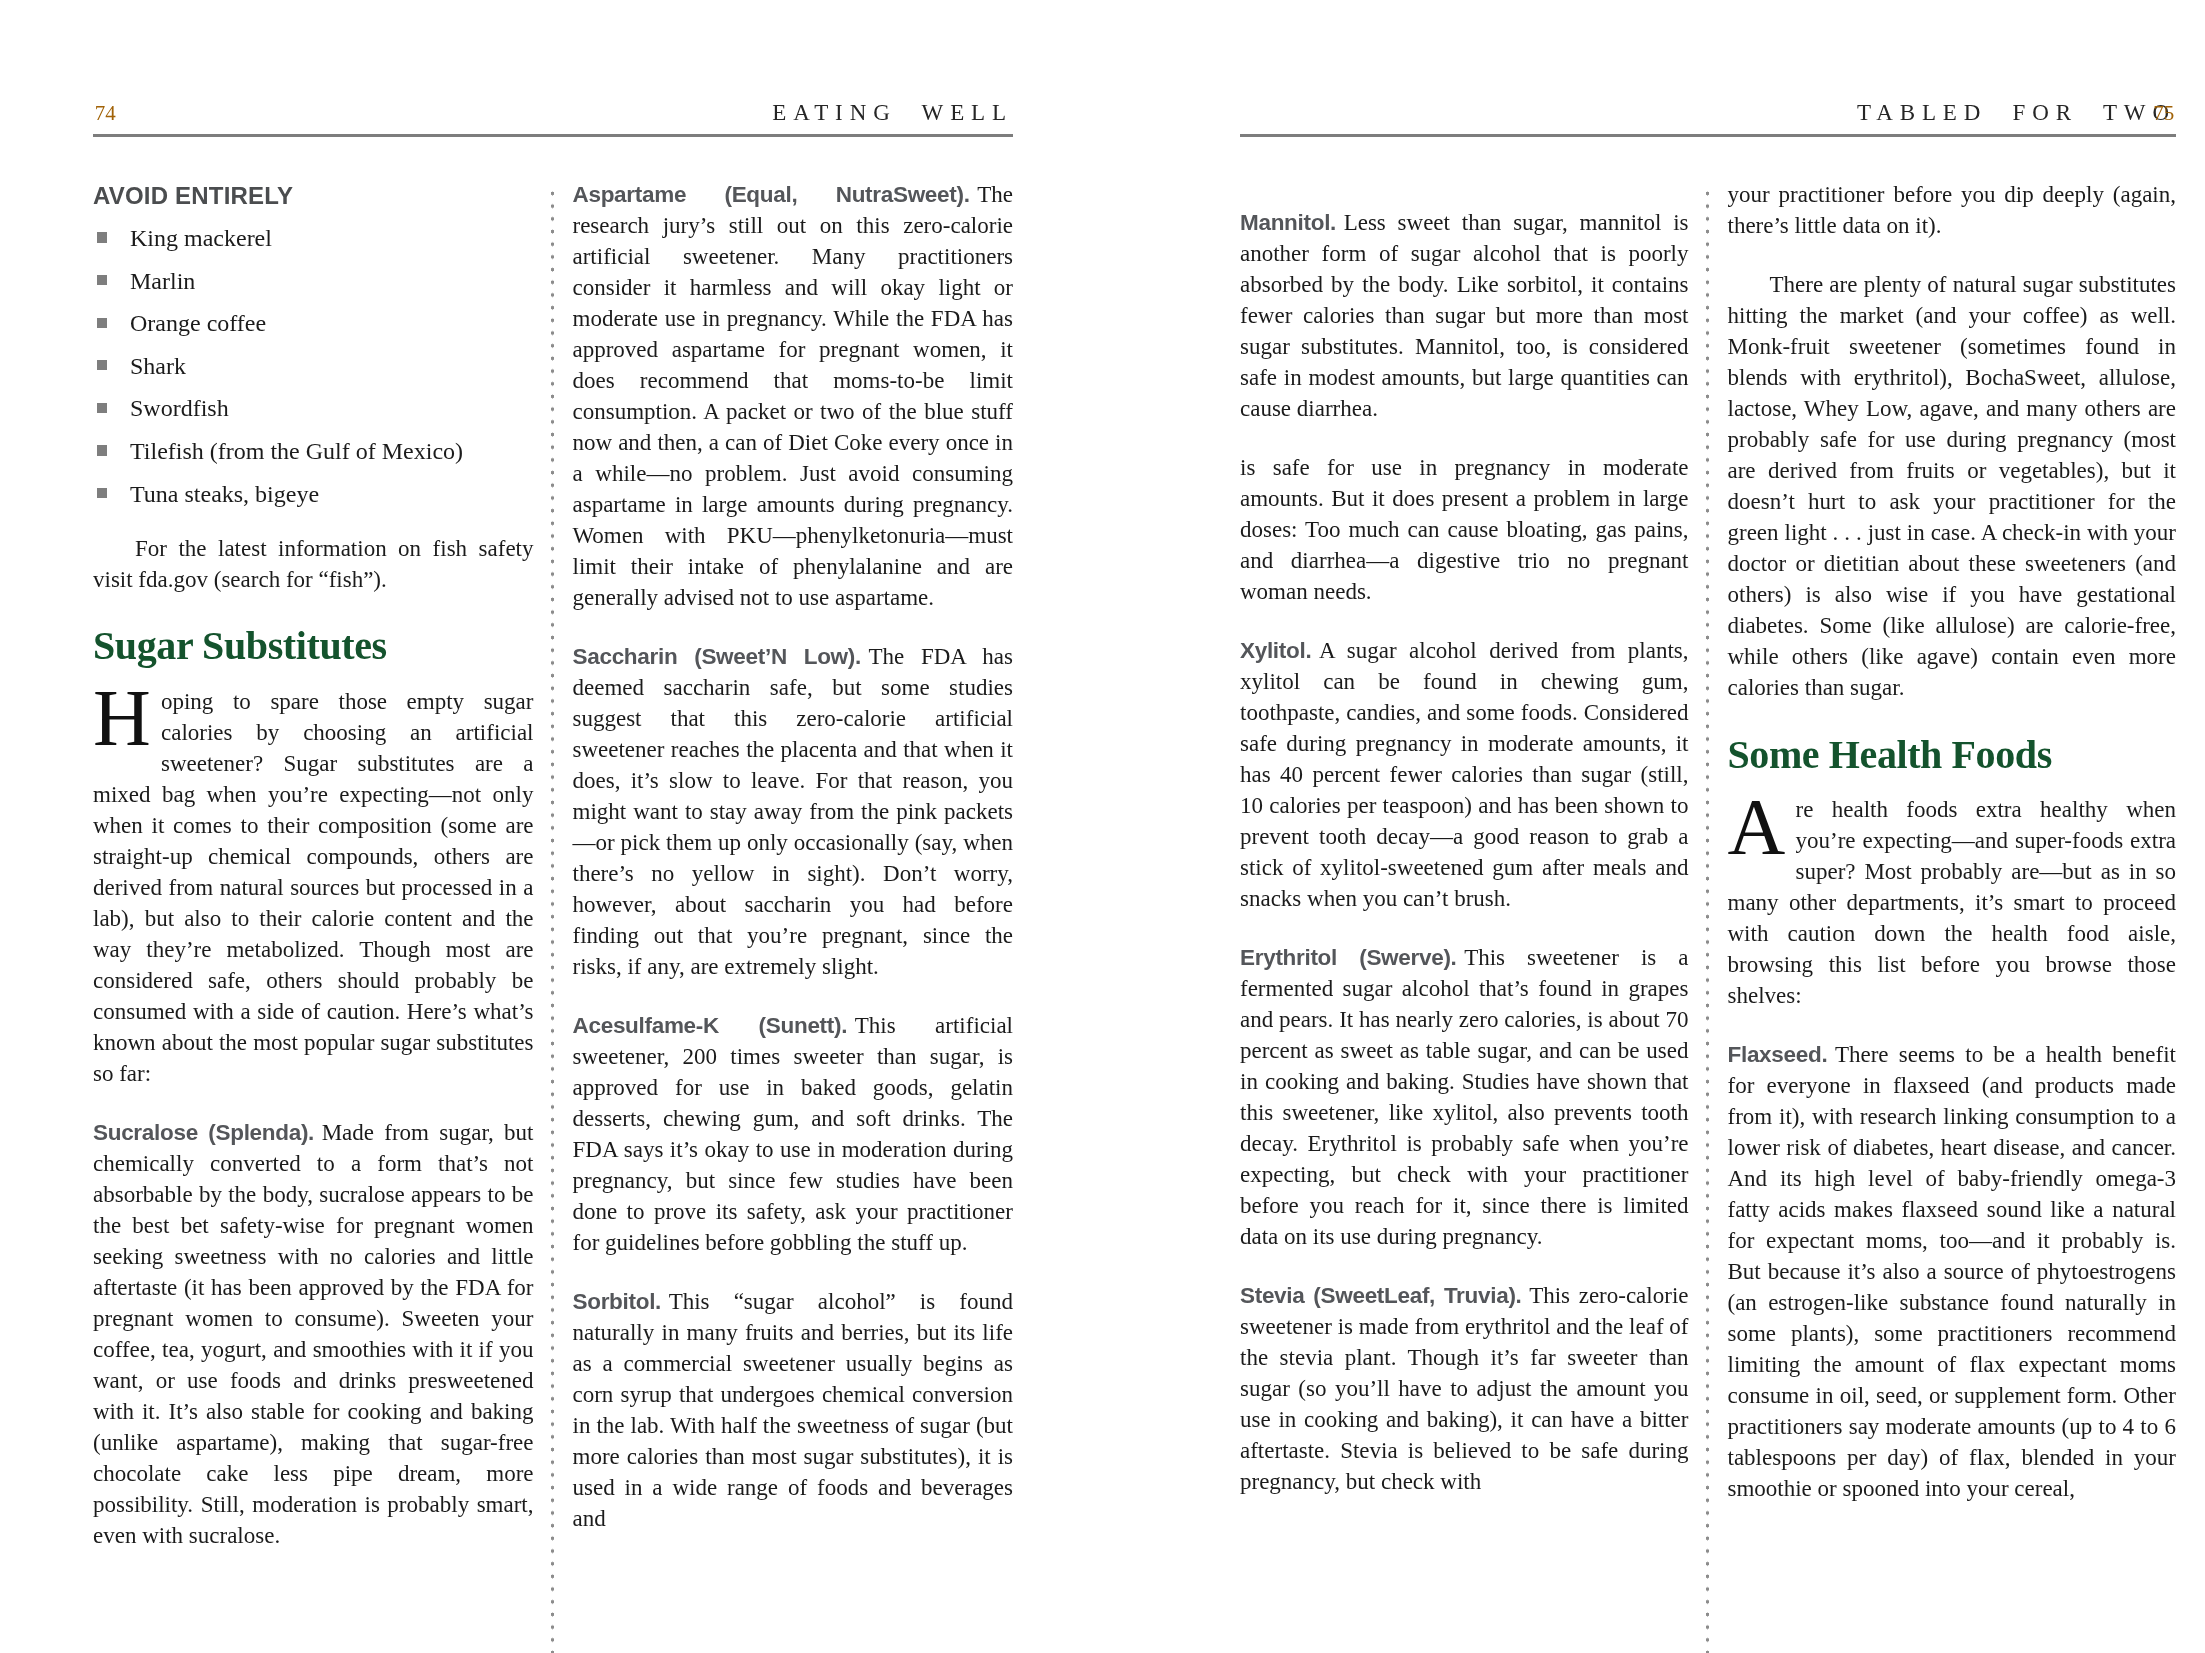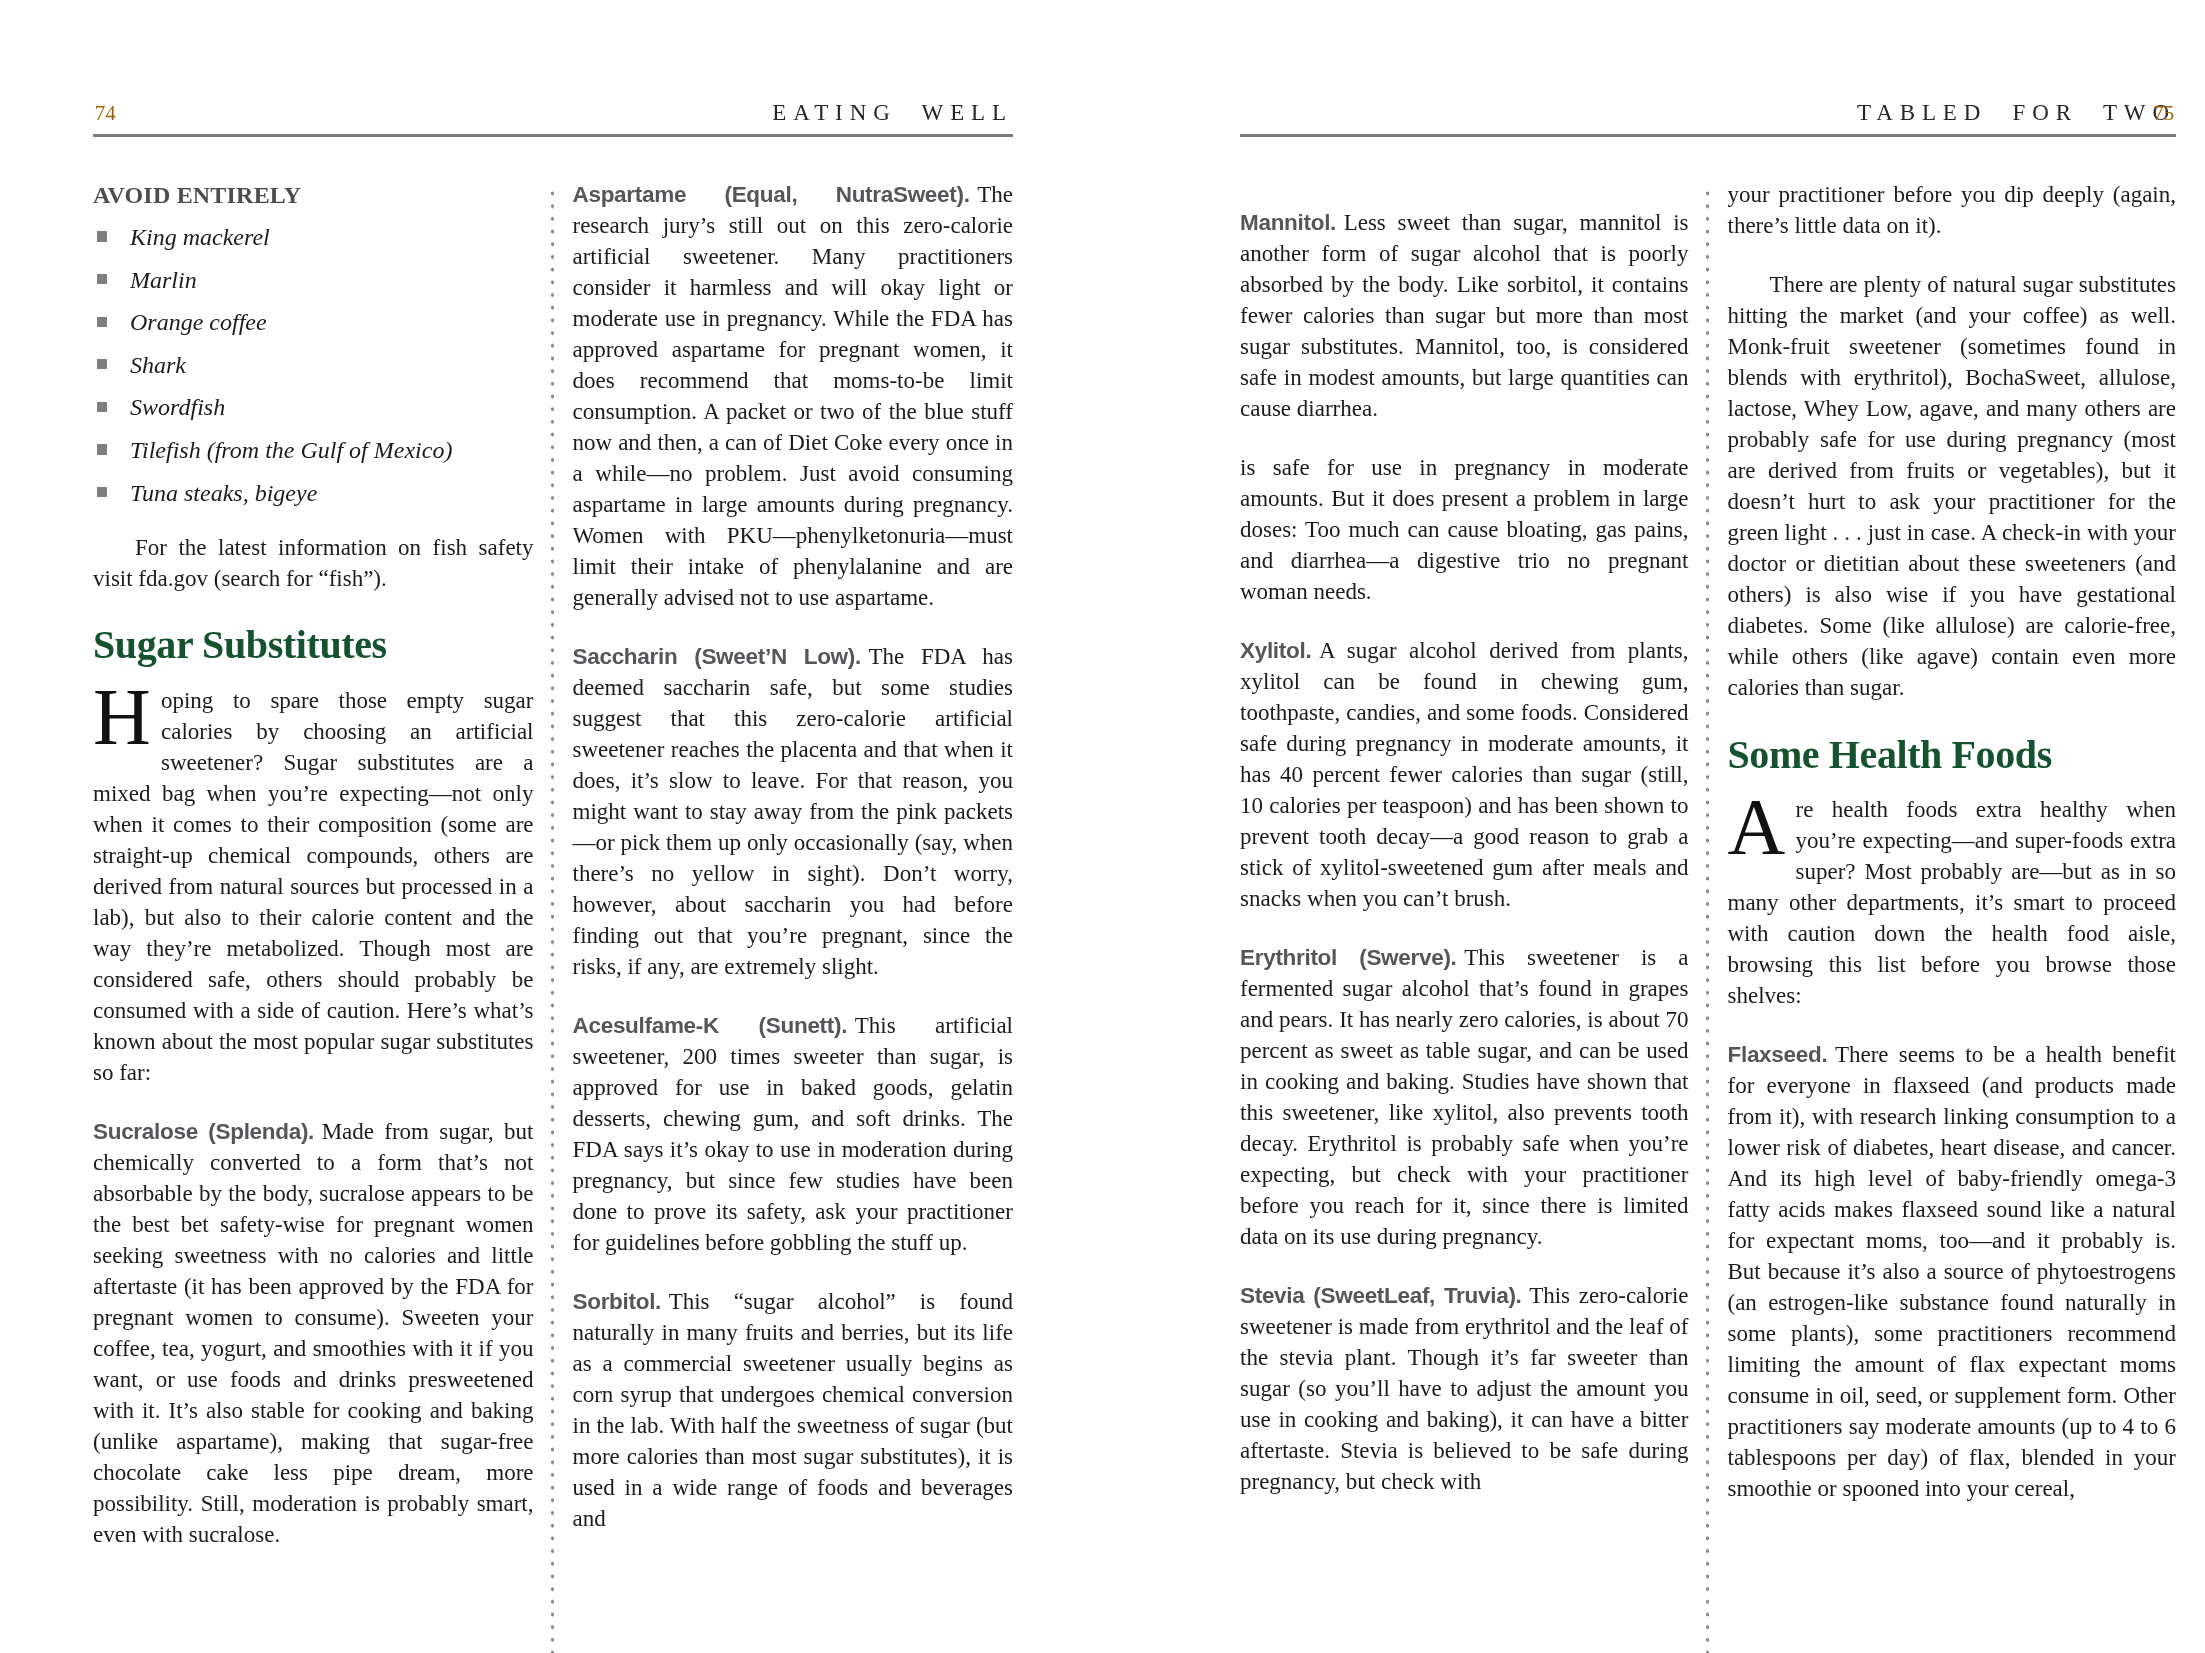--- a/index.html
+++ b/index.html
@@ -73,32 +73,31 @@
   .para {
     font-size: 23px;
     line-height: 31px;
     text-align: justify;
     margin: 0;
   }
   .para + .para, .entry { margin-top: 28px; }
   .indent { text-indent: 42px; margin-top: 24px; }
 
   .kicker {
-    font-family: Liberation Serif, serif;
+    font-family: Liberation Sans, sans-serif;
     font-weight: 700;
     font-size: 24px;
     letter-spacing: 0.2px;
     color: #4b4d4f;
     margin: 3.4px 0 13.6px 0;
   }
   .fish-list {
     list-style: none;
     margin: 0 0 8.5px 0;
     padding: 0;
-    font-style: italic;
   }
   .fish-list li {
     position: relative;
     padding-left: 37px;
     font-size: 24px;
     line-height: 29px;
     margin-bottom: 13.6px;
   }
   .sq {
     position: absolute;

